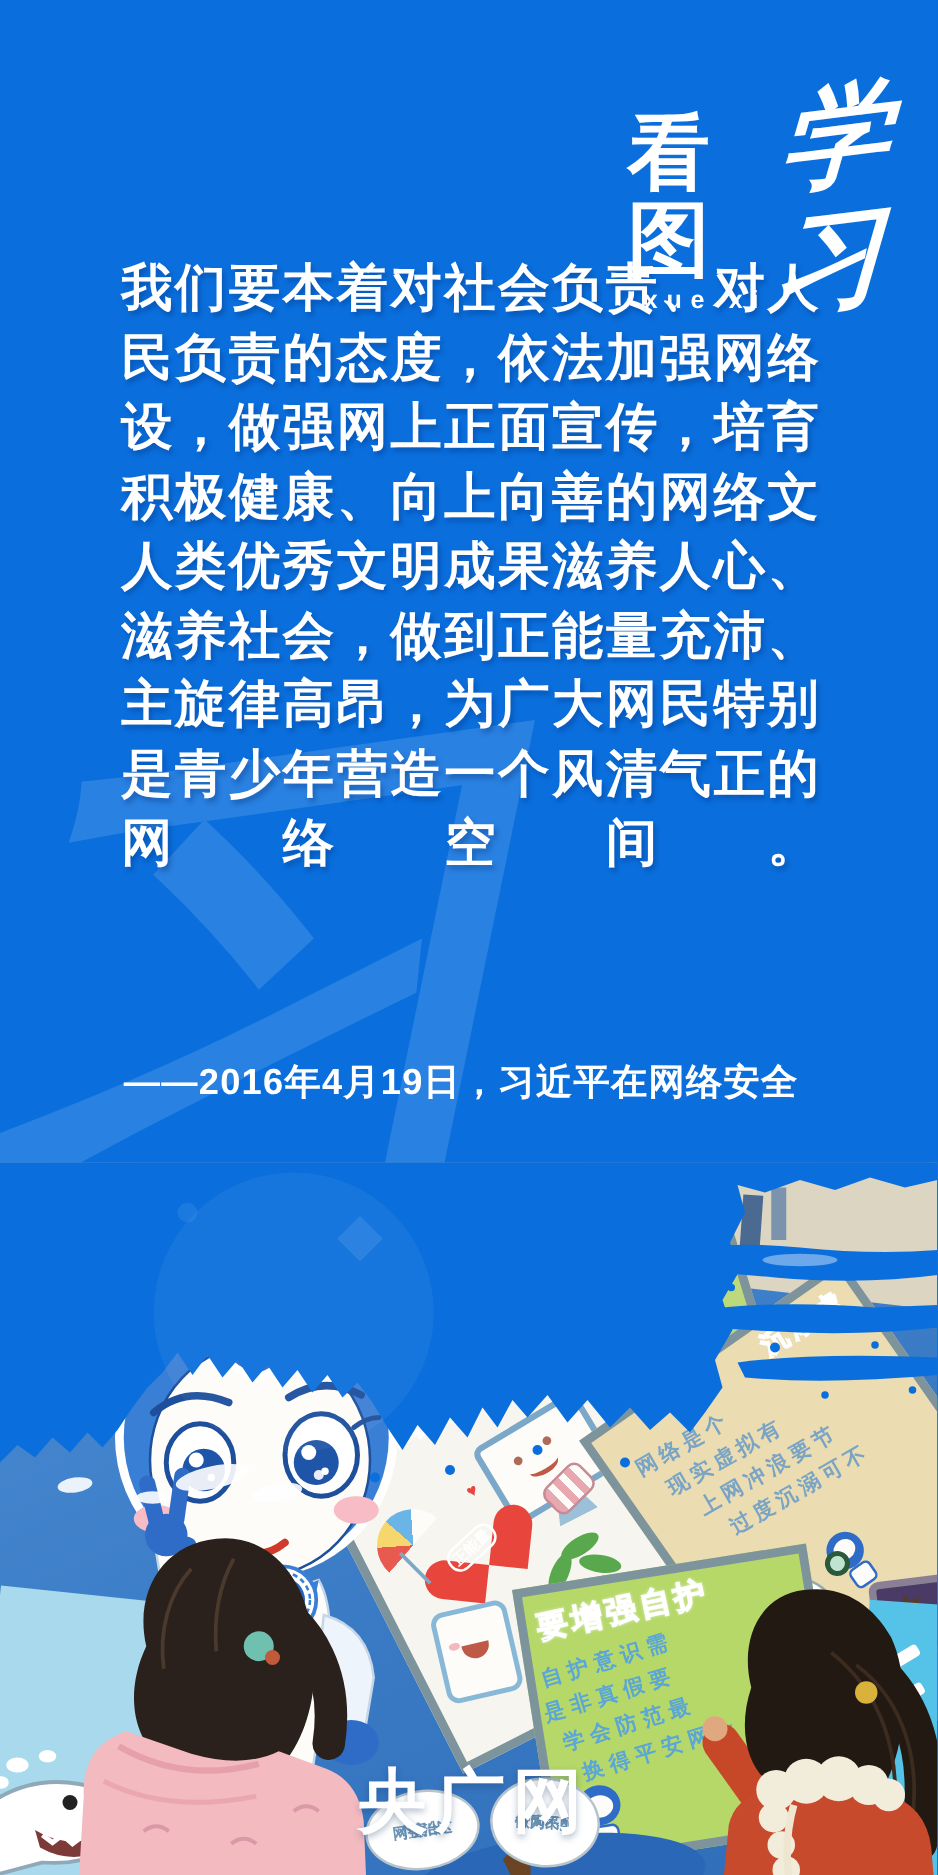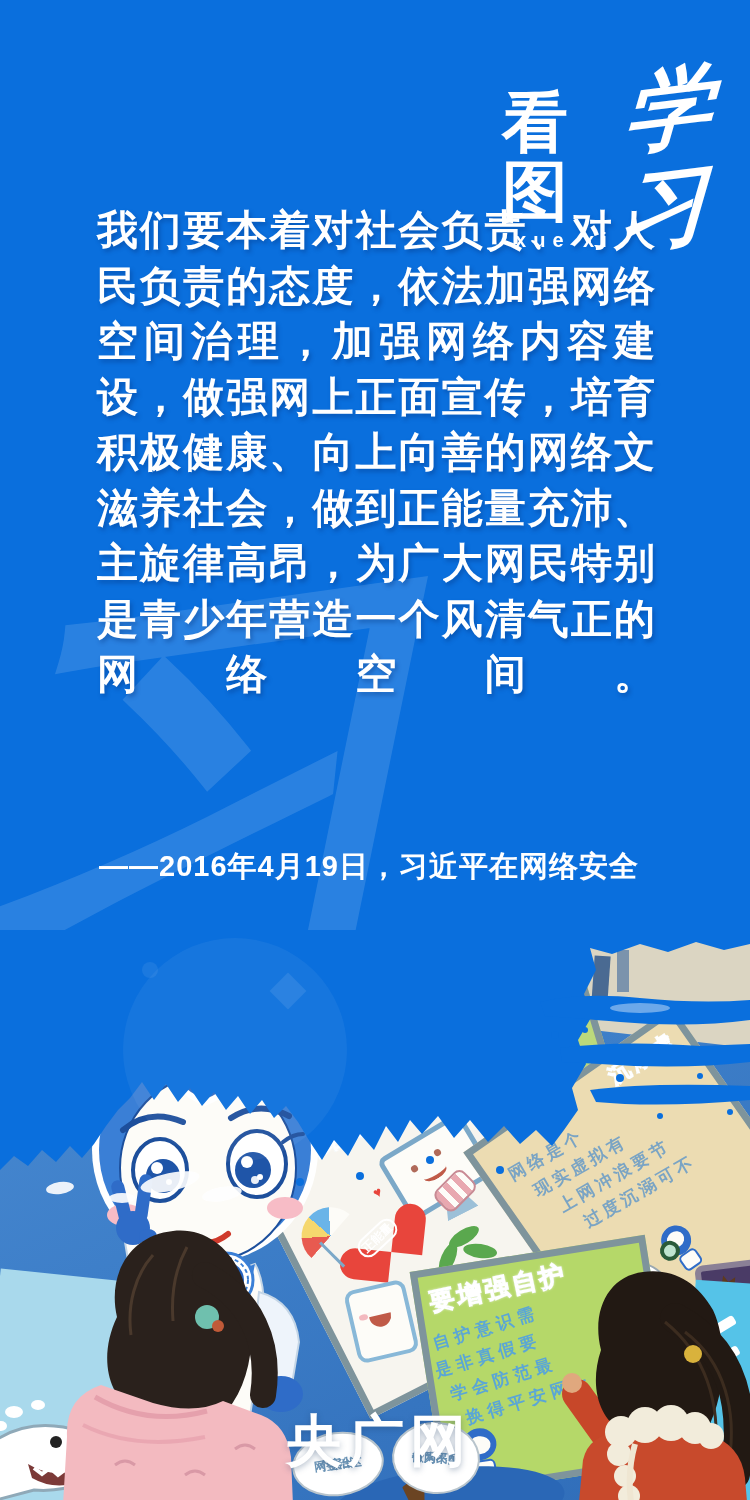--- a/index.html
+++ b/index.html
@@ -161,23 +161,23 @@
     <div class="logo-block">
       <div class="logo-kantu">看图</div>
       <div class="logo-pinyin">xue xi</div>
     </div>
     <div class="logo-script">学习</div>
   </header>
 
   <main class="quote">
     <p>我们要本着对社会负责、对人</p>
     <p>民负责的态度，依法加强网络</p>
-    <p>空间治理，加强网络内容建</p>
     <p>设，做强网上正面宣传，培育</p>
     <p>积极健康、向上向善的网络文</p>
+    <p>人类优秀文明成果滋养人心、</p>
     <p>滋养社会，做到正能量充沛、</p>
     <p>主旋律高昂，为广大网民特别</p>
     <p>是青少年营造一个风清气正的</p>
     <p>网络空间。</p>
   </main>
 
   <div class="attribution">
     <p>——2016年4月19日，习近平在网络安全</p>
   </div>
 

